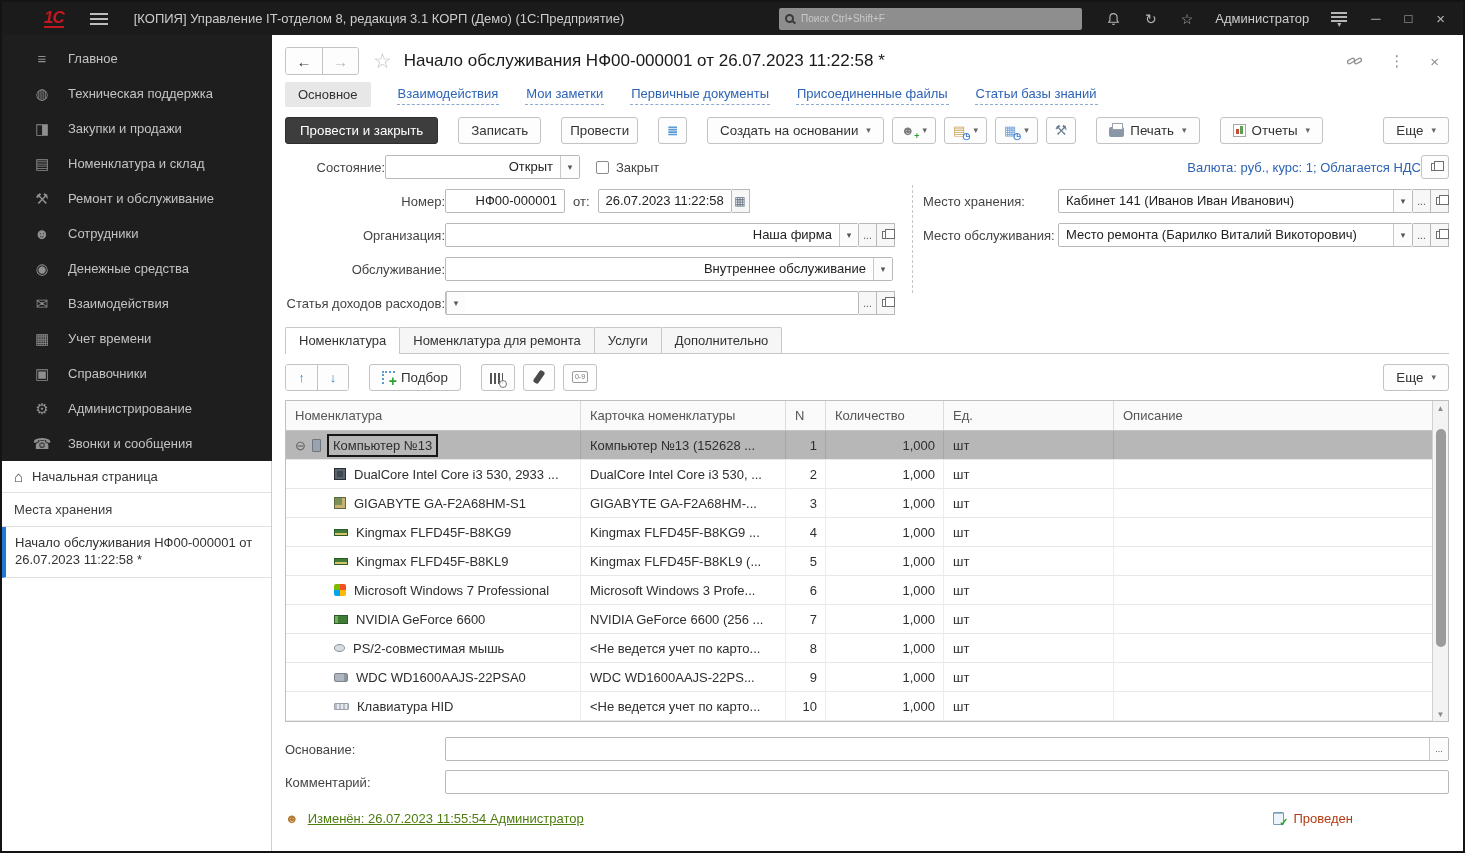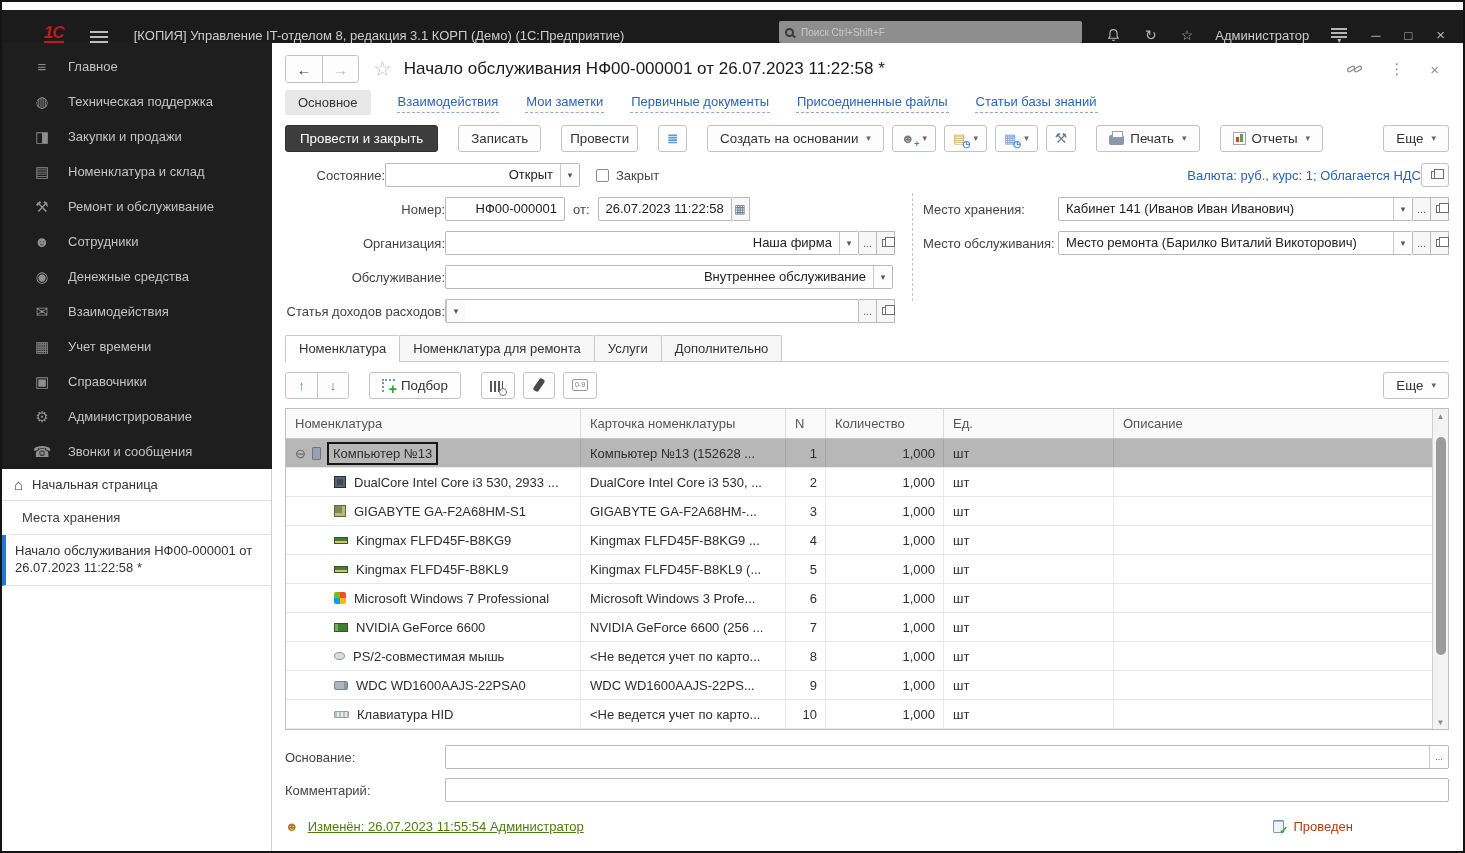--- a/index.html
+++ b/index.html
@@ -1,21 +1,21 @@
 <!DOCTYPE html>
 <html><head>
 <meta charset="utf-8">
 <style>
   * { margin:0; padding:0; box-sizing:border-box; }
   html,body { background:#e8e8e8; }
   body { font-family:"Liberation Sans", sans-serif; font-size:13px; color:#333; }
   .window { width:1465px; height:853px; border:2px solid #141414; background:#fff; display:flex; flex-direction:column; overflow:hidden; }
 
   
-  .titlebar { height:33px; background:#1b1b1b; display:flex; align-items:flex-end; flex:0 0 33px;margin-top:8px; }
+  .titlebar { height:33px; background:#1b1b1b; display:flex; align-items:center; flex:0 0 33px; }
   .logo { color:#c2181f; font-weight:bold; font-size:17px; font-style:italic; margin-left:42px; letter-spacing:-1px; border-bottom:2px solid #c2181f; line-height:16px; }
   .hamb { width:18px; height:12px; margin-left:26px; display:flex; flex-direction:column; justify-content:space-between; cursor:pointer; }
   .hamb i { height:2px; background:#bdbdbd; }
   .apptitle { color:#cdcdcd; margin-left:26px; white-space:nowrap; }
   .searchbox { margin-left:auto; width:303px; height:22px; background:#8e8e8e; border-radius:2px; display:flex; align-items:center; padding:0 6px; cursor:text; }
   .ico-mag { width:9px; height:9px; border:2px solid #3a3a3a; border-radius:50%; position:relative; flex:0 0 auto; }
   .ico-mag::after { content:""; position:absolute; width:5px; height:2px; background:#3a3a3a; right:-4px; bottom:-2px; transform:rotate(40deg); }
   .search-ph { color:#c9c9c9; margin-left:7px; font-size:10px; }
   .tbico { color:#b5b5b5; margin-left:24px; cursor:pointer; font-size:14px; display:flex; align-items:center; }
   .tbuser { color:#cdcdcd; margin-left:22px; cursor:pointer; }
@@ -28,21 +28,21 @@
   
   .appbody { flex:1; display:flex; overflow:hidden; }
   .sidebar { width:270px; flex:0 0 270px; display:flex; flex-direction:column; background:#1e1e1e; }
   .side-dark { padding-top:6px; }
   .side-item { height:35px; display:flex; align-items:center; padding-left:30px; cursor:pointer; }
   .side-ico { width:20px; color:#8f8f8f; font-size:15px; text-align:center; }
   .side-label { color:#c3c3c3; margin-left:16px; }
   .side-white { flex:1; background:#fff; border-right:1px solid #cfcfcf; }
   .side-home { height:32px; display:flex; align-items:center; padding-left:12px; border-bottom:1px solid #e0e0e0; cursor:pointer; }
   .ico-home { font-weight:bold; color:#3c3c3c; font-size:15px; margin-right:9px; }
-  .side-pin { height:34px; display:flex; align-items:center; padding-left:12px; border-bottom:1px solid #e0e0e0; cursor:pointer; color:#3c3c3c;margin-left:8px; }
+  .side-pin { height:34px; display:flex; align-items:center; padding-left:12px; border-bottom:1px solid #e0e0e0; cursor:pointer; color:#3c3c3c; }
   .side-open { padding:7px 10px 9px 9px; border-bottom:1px solid #e0e0e0; border-left:4px solid #2079d4; cursor:pointer; color:#333; line-height:17px; }
 
   .main { flex:1; background:#fff; padding:0 14px 0 13px; position:relative; overflow:hidden; }
 
   
   .dochead { margin-top:10px; display:flex; align-items:center; height:32px; }
   .navpair { display:flex; border:1px solid #c3c3c3; border-radius:3px; overflow:hidden; }
   .navbtn { width:36px; height:26px; background:#fdfdfd; display:flex; align-items:center; justify-content:center; font-size:15px; color:#3c3c3c; cursor:pointer; }
   .navbtn + .navbtn { border-left:1px solid #c3c3c3; color:#b5b5b5; }
   .bigstar { font-size:21px; color:#c0c0c0; margin:0 12px 0 14px; cursor:pointer; }

